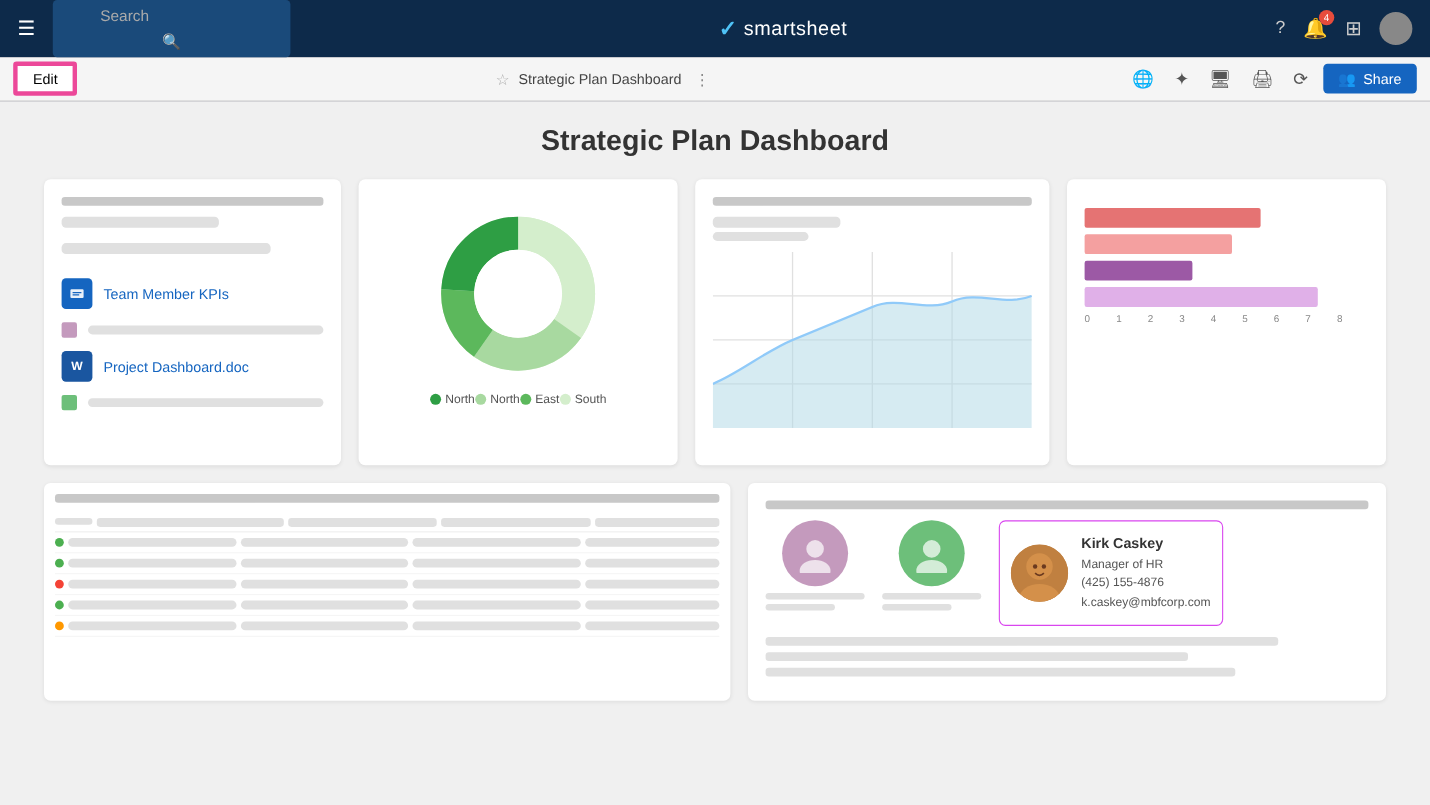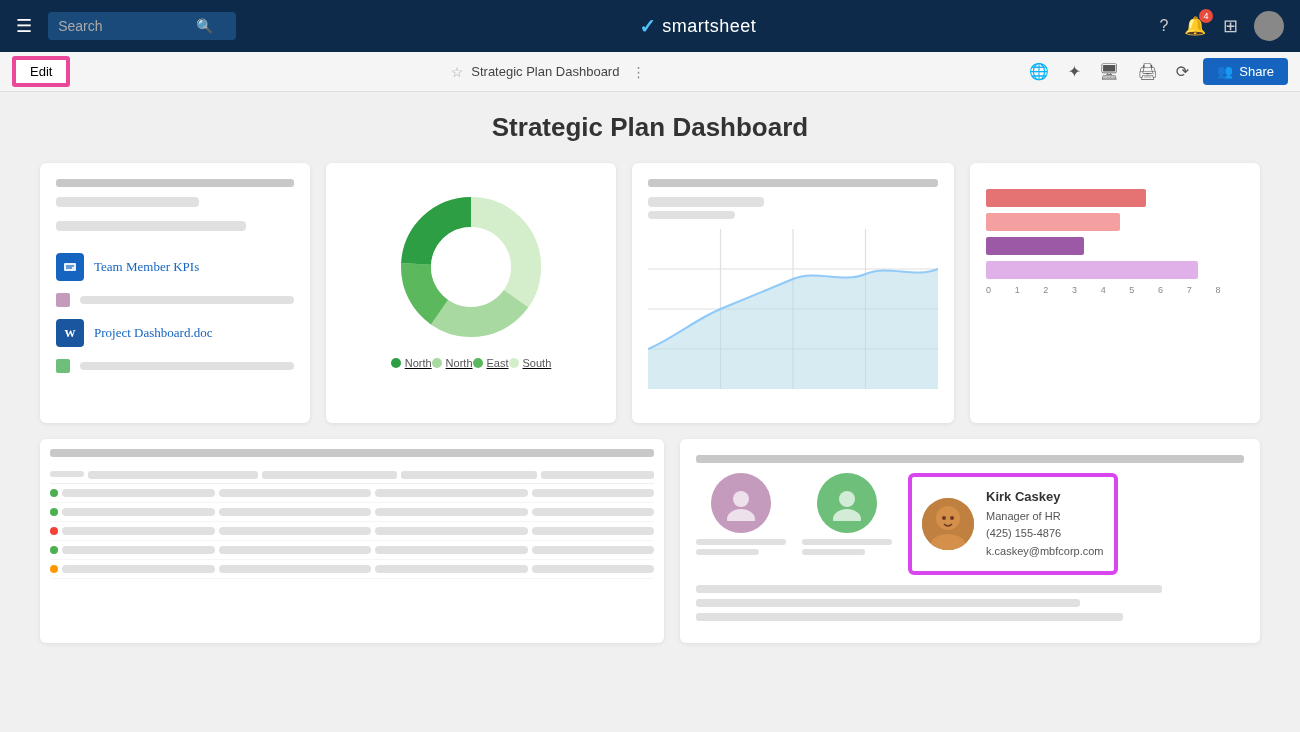--- a/index.html
+++ b/index.html
@@ -15,21 +15,22 @@
       gap: 16px;
     }
     .hamburger-icon { color: white; font-size: 18px; cursor: pointer; }
     .search-box {
       background: #1a4a7a;
       border-radius: 4px;
       display: flex;
       align-items: center;
       padding: 6px 10px;
       gap: 8px;
-      width: 188px;
+      width: 216px;
+      flex-direction: column;
     }
     .search-box input {
       background: transparent;
       border: none;
       color: #ccc;
       font-size: 14px;
       outline: none;
       width: 130px;
     }
     .search-box input::placeholder { color: #aaa; }
@@ -154,21 +155,20 @@
       border-radius: 4px;
       margin-bottom: 10px;
     }
     .widget-placeholder-bar.short { width: 60%; }
     .widget-placeholder-bar.medium { width: 80%; }
     .widget-item {
       display: flex;
       align-items: center;
       gap: 10px;
       margin: 12px 0;
-      font-family: Liberation Serif, serif;
     }
     .item-icon-blue {
       width: 28px; height: 28px;
       background: #1565c0;
       border-radius: 4px;
       display: flex; align-items: center; justify-content: center;
       color: white; font-size: 12px; font-weight: bold;
     }
     .item-icon-word {
       width: 28px; height: 28px;
@@ -212,21 +212,20 @@
     .donut-container {
       display: flex;
       justify-content: center;
       margin: 8px 0;
     }
     .donut-legend {
       display: flex;
       justify-content: center;
       margin-top: 10px;
       flex-wrap: wrap;
-      text-decoration: underline;
     }
     .legend-item {
       display: flex;
       align-items: center;
       gap: 4px;
       font-size: 11px;
       color: #555;
     }
     .legend-dot {
       width: 10px; height: 10px;
@@ -341,21 +340,21 @@
       border-radius: 50%;
       display: flex; align-items: center; justify-content: center;
     }
     .contact-avatar-purple { background: #c49abd; }
     .contact-avatar-green { background: #6dbf7a; }
     .contact-person {
       display: flex;
       gap: 12px;
       align-items: center;
       background: white;
-      border: 4px solid #d946ef;
+      border: 1px solid #d946ef;
       border-radius: 6px;
       padding: 10px;
     }
     .contact-photo {
       width: 52px; height: 52px;
       border-radius: 50%;
       background: #c08040;
       overflow: hidden;
     }
     .contact-info { font-size: 11px; color: #555; line-height: 1.6; }

